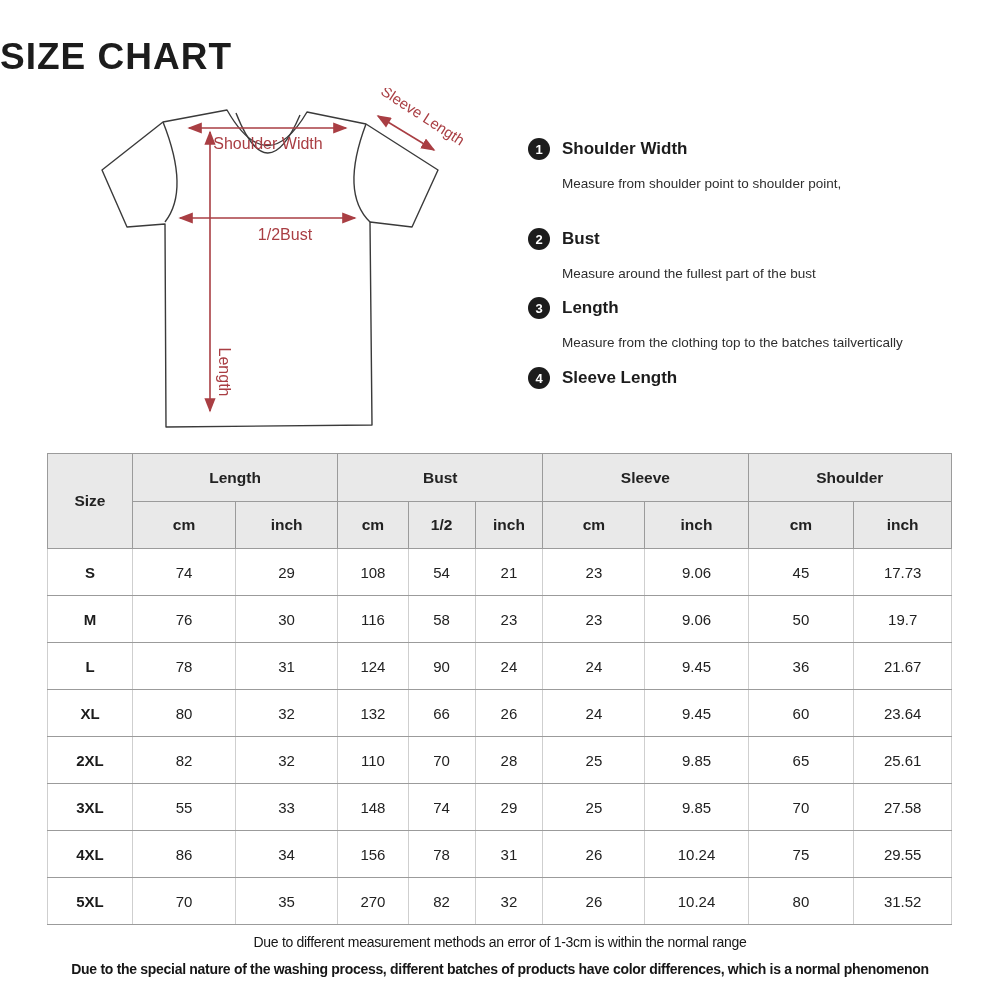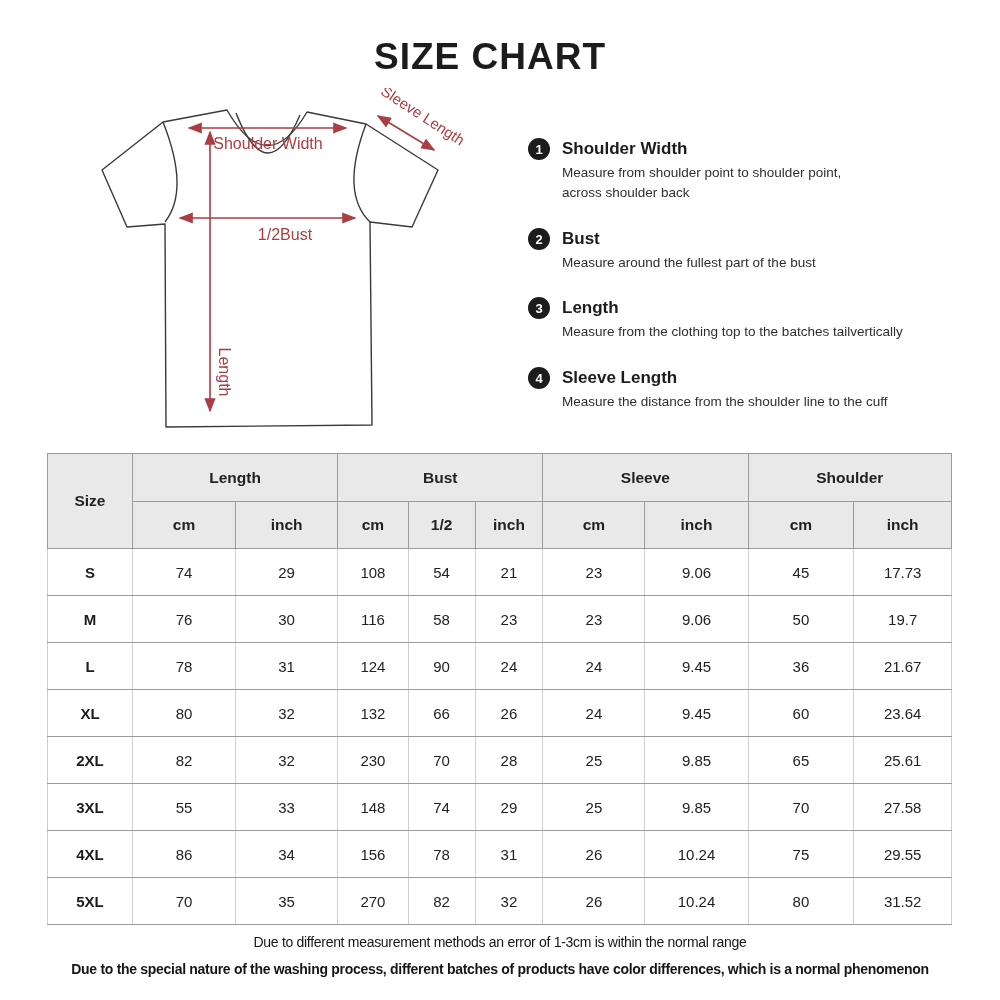--- a/index.html
+++ b/index.html
@@ -6,21 +6,21 @@
   html, body { background: #ffffff; }
   body {
     width: 1000px; height: 1000px;
     position: relative;
     font-family: "Liberation Sans", sans-serif;
     color: #1f1f1f;
     overflow: hidden;
   }
   .page-title {
     position: absolute; top: 36px; left: 0; width: 980px;
-    text-align: center;
+    text-align: left;
     font-size: 37px; font-weight: 700; letter-spacing: 1px;
     color: #1c1c1c;
   }
   
   .diagram { position: absolute; left: 60px; top: 88px; width: 440px; height: 362px; }
   
   .info { position: absolute; left: 528px; top: 0; width: 440px; height: 450px; }
   .info-item { position: absolute; left: 0; width: 440px; }
   .info-item:nth-of-type(1) { top: 138px; }
   .info-item:nth-of-type(2) { top: 228px; }
@@ -29,21 +29,21 @@
   .info-head { display: flex; align-items: center; gap: 12px; }
   .num-circle {
     width: 22px; height: 22px; border-radius: 50%;
     background: #1c1c1c; color: #ffffff;
     font-size: 13px; font-weight: 700;
     display: flex; align-items: center; justify-content: center;
     flex: 0 0 22px;
   }
   .info-title { font-size: 17px; font-weight: 700; color: #1c1c1c; }
   .info-desc {
-    margin-left: 34px; margin-top: 3px;
+    margin-left: 34px; margin-top: 14px;
     font-size: 13.5px; line-height: 20px; color: #2e2e2e;
   }
   
   .size-table-wrap { position: absolute; left: 47px; top: 453px; width: 905px; }
   table.size-table {
     width: 100%; border-collapse: collapse; table-layout: fixed;
     border: 1px solid #8f8f8f;
     font-size: 15px; color: #222;
   }
   .size-table th {
@@ -110,21 +110,20 @@
 </div>
 
 <div class="info">
   <div class="info-item">
     <div class="info-head">
       <div class="num-circle">1</div>
       <div class="info-title">Shoulder Width</div>
     </div>
     <div class="info-desc">
       <div>Measure from shoulder point to shoulder point,</div>
-      <div>across shoulder back</div>
     </div>
   </div>
   <div class="info-item">
     <div class="info-head">
       <div class="num-circle">2</div>
       <div class="info-title">Bust</div>
     </div>
     <div class="info-desc">
       <div>Measure around the fullest part of the bust</div>
     </div>
@@ -135,23 +134,20 @@
       <div class="info-title">Length</div>
     </div>
     <div class="info-desc">
       <div>Measure from the clothing top to the batches tailvertically</div>
     </div>
   </div>
   <div class="info-item">
     <div class="info-head">
       <div class="num-circle">4</div>
       <div class="info-title">Sleeve Length</div>
-    </div>
-    <div class="info-desc">
-      <div>Measure the distance from the shoulder line to the cuff</div>
     </div>
   </div>
 </div>
 
 <div class="size-table-wrap">
   <table class="size-table">
     <colgroup>
       <col style="width:9.4%">
         <col style="width:11.4%">
         <col style="width:11.3%">
@@ -229,21 +225,21 @@
         <td>26</td>
         <td>24</td>
         <td>9.45</td>
         <td>60</td>
         <td>23.64</td>
       </tr>
       <tr>
         <td class="size-cell">2XL</td>
         <td>82</td>
         <td>32</td>
-        <td>230</td>
+        <td>110</td>
         <td>70</td>
         <td>28</td>
         <td>25</td>
         <td>9.85</td>
         <td>65</td>
         <td>25.61</td>
       </tr>
       <tr>
         <td class="size-cell">3XL</td>
         <td>55</td>

